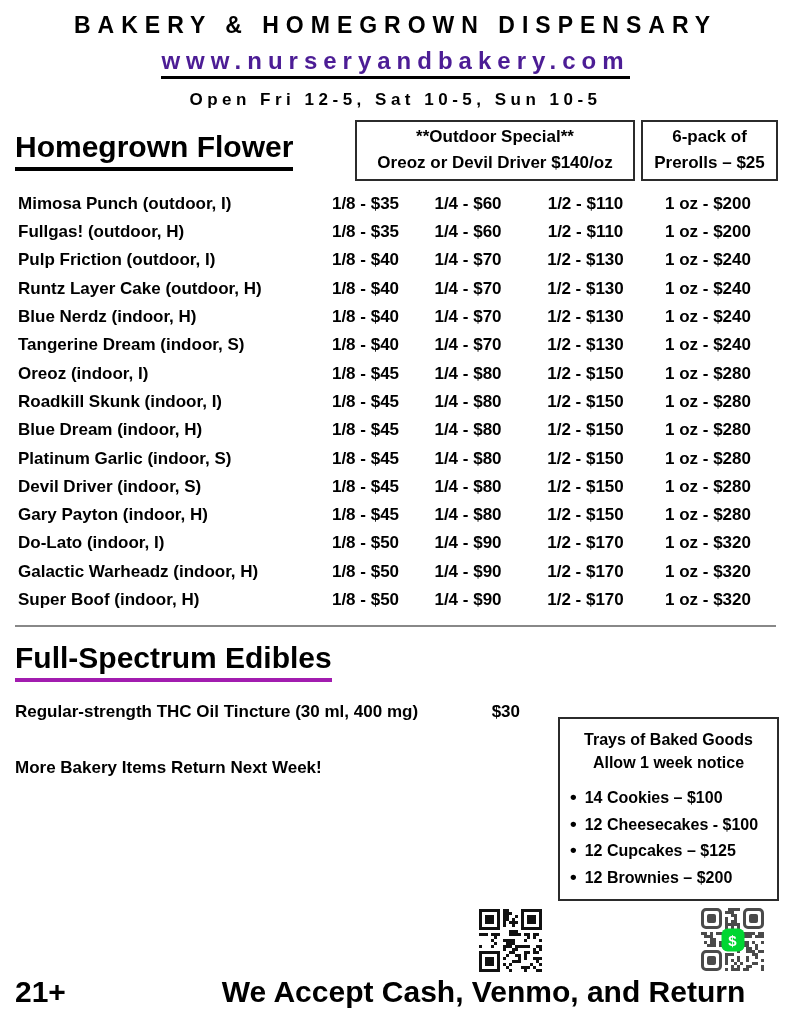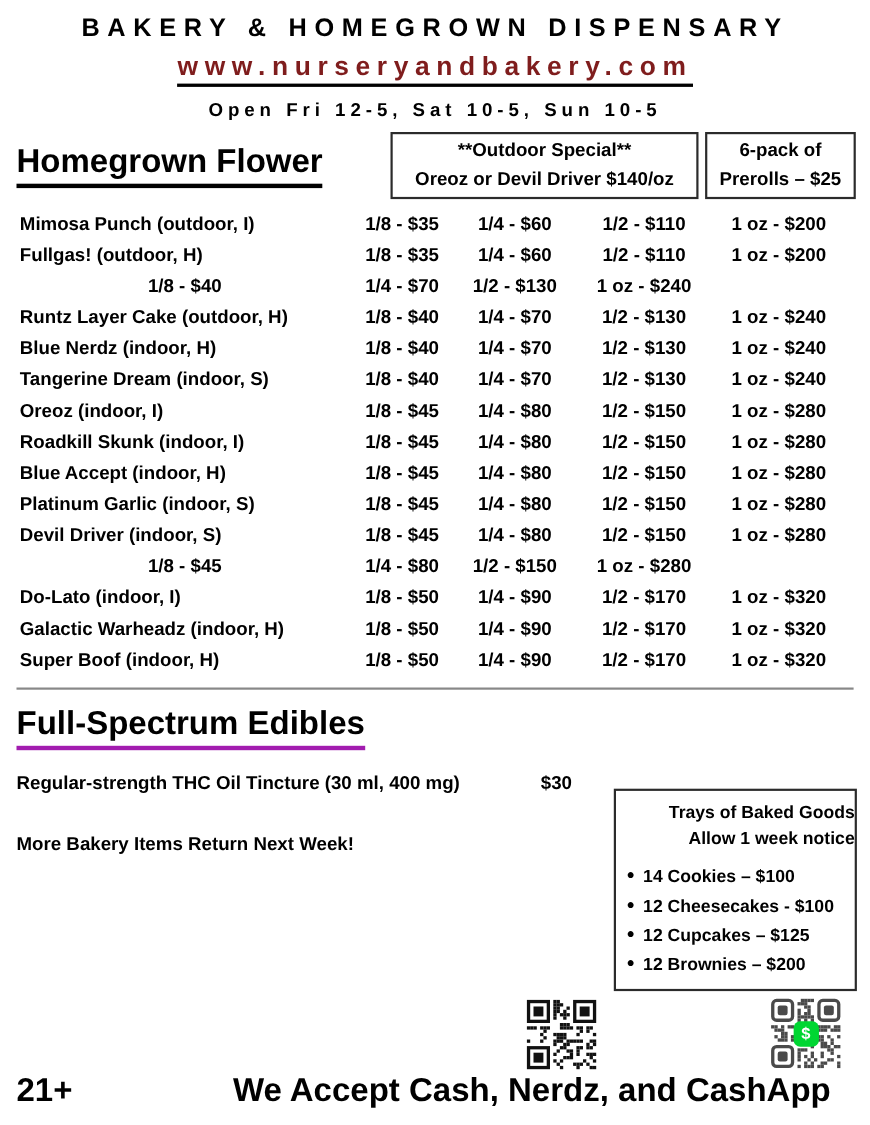--- a/index.html
+++ b/index.html
@@ -7,21 +7,21 @@
     position:relative; width:791px; height:1023px; margin:0 auto;
     background:#ffffff; color:#000;
     font-family:"Liberation Sans", sans-serif; font-weight:bold;
     overflow:hidden;
   }
   
   .header{text-align:center;}
   .title{margin-top:22px; font-size:38px; letter-spacing:7px; line-height:1.05; white-space:nowrap;}
   .subtitle{margin-top:12px; font-size:23px; letter-spacing:7px; white-space:nowrap;}
   .url-wrap{margin-top:8px;}
-  .url{display:inline-block; font-size:24px; letter-spacing:6px; border-bottom:3px solid #000; padding-bottom:1px; color:#7f1d1d; text-decoration:none;}
+  .url{display:inline-block; font-size:24px; letter-spacing:6px; border-bottom:3px solid #000; padding-bottom:1px; color:#4c1d95; text-decoration:none;}
   .hours{margin-top:11px; font-size:17px; letter-spacing:4.5px;}
   .email{margin-top:9px; font-size:18px; letter-spacing:6px;}
   
   .flower-head{display:flex; align-items:stretch; margin:10px 13px 0 15px; gap:6px;}
   .flower-heading{flex:1; display:flex; align-items:center; font-size:30px;}
   .flower-heading span{border-bottom:4px solid #000; padding-bottom:3px;}
   .special-box{border:2px solid #2b2b2b; box-sizing:border-box; text-align:center;
     font-size:17px; line-height:1.55; padding:2px 3px; display:flex; flex-direction:column; justify-content:center;}
   .box-outdoor{width:280px;}
   .box-preroll{width:137px;}
@@ -32,21 +32,21 @@
   .cell.price{text-align:center;}
   .hr{border:none; border-top:2px solid #888; margin:11px 15px 0 15px;}
   
   .edibles{margin:14px 15px 0 15px;}
   .edibles-heading{display:inline-block; font-size:30px; border-bottom:4px solid #a21caf; padding-bottom:3px;}
   .tincture{display:flex; justify-content:space-between; width:505px; margin-top:20px; font-size:17px;}
   .note{margin-top:36px; font-size:17px;}
   
   .baked-box{position:absolute; left:558px; top:717px; width:221px; height:184px;
     border:2px solid #2b2b2b; box-sizing:border-box; text-align:center;}
-  .baked-title{margin-top:9px; font-size:16px; line-height:1.45;text-align:right;}
+  .baked-title{margin-top:9px; font-size:16px; line-height:1.45;}
   .baked-list{list-style:none; margin:11px 0 0 0; padding:0 6px 0 10px; text-align:left;}
   .baked-list li{display:flex; align-items:baseline; font-size:16px; line-height:26.5px; white-space:nowrap;}
   .bullet{font-size:19px; margin-right:8px; line-height:1;}
   
   .qr{position:absolute; width:63px; height:63px;}
   .qr-venmo{left:479px; top:909px;}
   .qr-cashapp{left:701px; top:908px;}
   .qrc{position:absolute; width:3px; height:3px;}
   .qrf{position:absolute; width:21px; height:21px; border:3px solid #000; box-sizing:border-box;}
   .qrk{position:absolute; left:3px; top:3px; width:9px; height:9px;}
@@ -96,20 +96,21 @@
 
       <div class="menu-row">
         <span class="cell name">Fullgas! (outdoor, H)</span>
         <span class="cell price">1/8 - $35</span>
         <span class="cell price">1/4 - $60</span>
         <span class="cell price">1/2 - $110</span>
         <span class="cell price">1 oz - $200</span>
       </div>
 
       <div class="menu-row">
+        <span class="cell name">Pulp Friction (outdoor, I)</span>
         <span class="cell price">1/8 - $40</span>
         <span class="cell price">1/4 - $70</span>
         <span class="cell price">1/2 - $130</span>
         <span class="cell price">1 oz - $240</span>
       </div>
 
       <div class="menu-row">
         <span class="cell name">Runtz Layer Cake (outdoor, H)</span>
         <span class="cell price">1/8 - $40</span>
         <span class="cell price">1/4 - $70</span>
@@ -143,21 +144,21 @@
 
       <div class="menu-row">
         <span class="cell name">Roadkill Skunk (indoor, I)</span>
         <span class="cell price">1/8 - $45</span>
         <span class="cell price">1/4 - $80</span>
         <span class="cell price">1/2 - $150</span>
         <span class="cell price">1 oz - $280</span>
       </div>
 
       <div class="menu-row">
-        <span class="cell name">Blue Accept (indoor, H)</span>
+        <span class="cell name">Blue Dream (indoor, H)</span>
         <span class="cell price">1/8 - $45</span>
         <span class="cell price">1/4 - $80</span>
         <span class="cell price">1/2 - $150</span>
         <span class="cell price">1 oz - $280</span>
       </div>
 
       <div class="menu-row">
         <span class="cell name">Platinum Garlic (indoor, S)</span>
         <span class="cell price">1/8 - $45</span>
         <span class="cell price">1/4 - $80</span>
@@ -167,20 +168,21 @@
 
       <div class="menu-row">
         <span class="cell name">Devil Driver (indoor, S)</span>
         <span class="cell price">1/8 - $45</span>
         <span class="cell price">1/4 - $80</span>
         <span class="cell price">1/2 - $150</span>
         <span class="cell price">1 oz - $280</span>
       </div>
 
       <div class="menu-row">
+        <span class="cell name">Gary Payton (indoor, H)</span>
         <span class="cell price">1/8 - $45</span>
         <span class="cell price">1/4 - $80</span>
         <span class="cell price">1/2 - $150</span>
         <span class="cell price">1 oz - $280</span>
       </div>
 
       <div class="menu-row">
         <span class="cell name">Do-Lato (indoor, I)</span>
         <span class="cell price">1/8 - $50</span>
         <span class="cell price">1/4 - $90</span>
@@ -458,15 +460,15 @@
       </div>
       <div class="qrf" style="left: 42px; top: 0px; border-color: rgb(74, 74, 74); border-radius: 5px;">
         <div class="qrk" style="background: rgb(74, 74, 74); border-radius: 2px;"></div>
       </div>
       <div class="qrf" style="left: 0px; top: 42px; border-color: rgb(74, 74, 74); border-radius: 5px;">
         <div class="qrk" style="background: rgb(74, 74, 74); border-radius: 2px;"></div>
       </div>
     </div>
 
   <div class="age">21+</div>
-  <div class="payment">We Accept Cash, Nerdz, and CashApp</div>
+  <div class="payment">We Accept Cash, Venmo, and Return</div>
 
 </div>
 
 </body></html>

